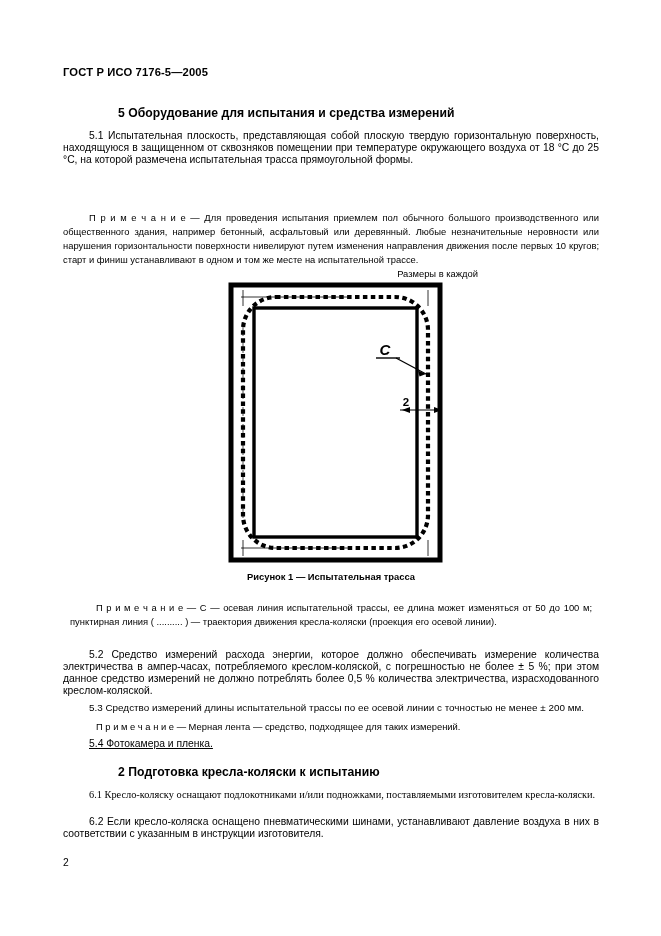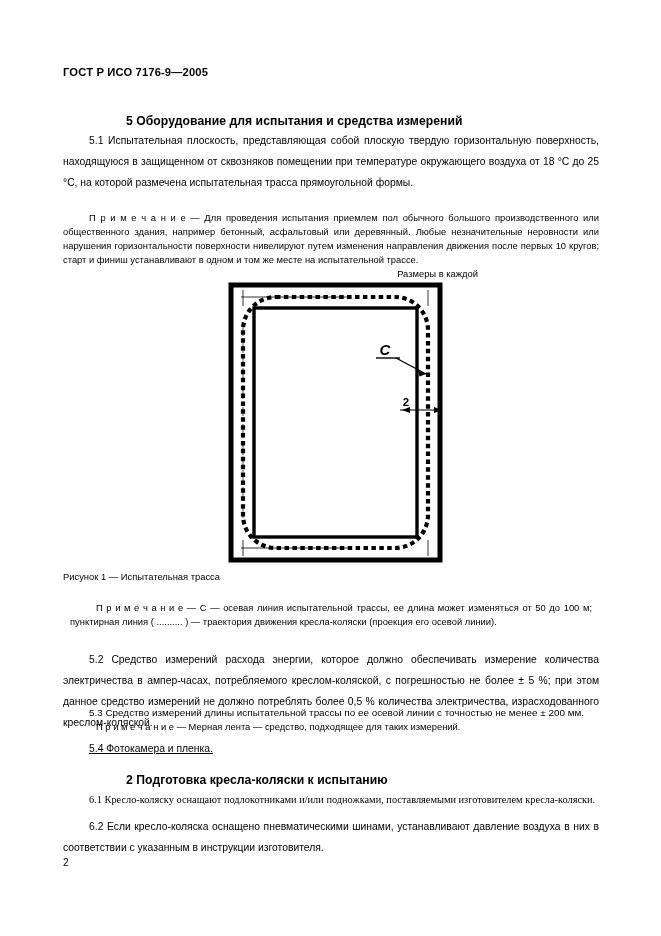--- a/index.html
+++ b/index.html
@@ -30,35 +30,35 @@
     position: absolute;
     top: 66px;
     left: 0;
     font-size: 11.2px;
     font-weight: bold;
     letter-spacing: 0.15px;
     white-space: nowrap;
   }
   h2.section-heading {
     position: absolute;
-    margin: 16px;
+    margin: 8px;
     font-size: 12.2px;
     font-weight: bold;
     letter-spacing: 0.05px;
     white-space: nowrap;
   }
   .sec5 { top: 98px; left: 47px; }
   .sec6 { top: 757px; left: 47px; }
 
   .para {
     position: absolute;
     left: 0;
     width: 536px;
     font-size: 10.35px;
-    line-height: 21px;
+    line-height: 12px;
     text-align: justify;
     text-justify: inter-word;
     hyphens: none;
   }
   .para > .indent { display: inline-block; width: 26px; }
 
   .note {
     position: absolute;
     left: 0;
     width: 536px;
@@ -100,38 +100,40 @@
     left: 0;
     width: 415px;
     text-align: right;
     font-size: 9.4px;
   }
   .fig-caption {
     position: absolute;
     top: 303px;
     left: 0;
     width: 536px;
+    text-align: center;
     font-size: 9.4px;
+    font-weight: bold;
   }
   .fig-box {
     position: absolute;
     top: 14px;
     left: 165px;
     width: 215px;
     height: 281px;
   }
   .fig-svg { display: block; }
 </style>
 </head>
 <body>
 
 <div class="page">
   <div class="content">
 
-    <div class="doc-header">ГОСТ Р ИСО 7176-9—2005</div>
+    <div class="doc-header">ГОСТ Р ИСО 7176-5—2005</div>
 
     <h2 class="section-heading sec5">5  Оборудование для испытания и средства измерений</h2>
 
     <div class="para p51"><span class="indent"></span><span>5.1  Испытательная плоскость, представляющая собой плоскую твердую горизонтальную поверхность, находящуюся в защищенном от сквозняков помещении при температуре окружающего воздуха от 18 °С до 25 °С, на которой размечена испытательная трасса прямоугольной формы.</span></div>
 
 
     <div class="note note1"><span class="indent"></span><span>П р и м е ч а н и е</span><span> — Для проведения испытания приемлем пол обычного большого производственного или общественного здания, например бетонный, асфальтовый или деревянный. Любые незначительные неровности или нарушения горизонтальности поверхности нивелируют путем изменения направления движения после первых 10 кругов; старт и финиш устанавливают в одном и том же месте на испытательной трассе.</span></div>
 
     <div class="figure">
 

